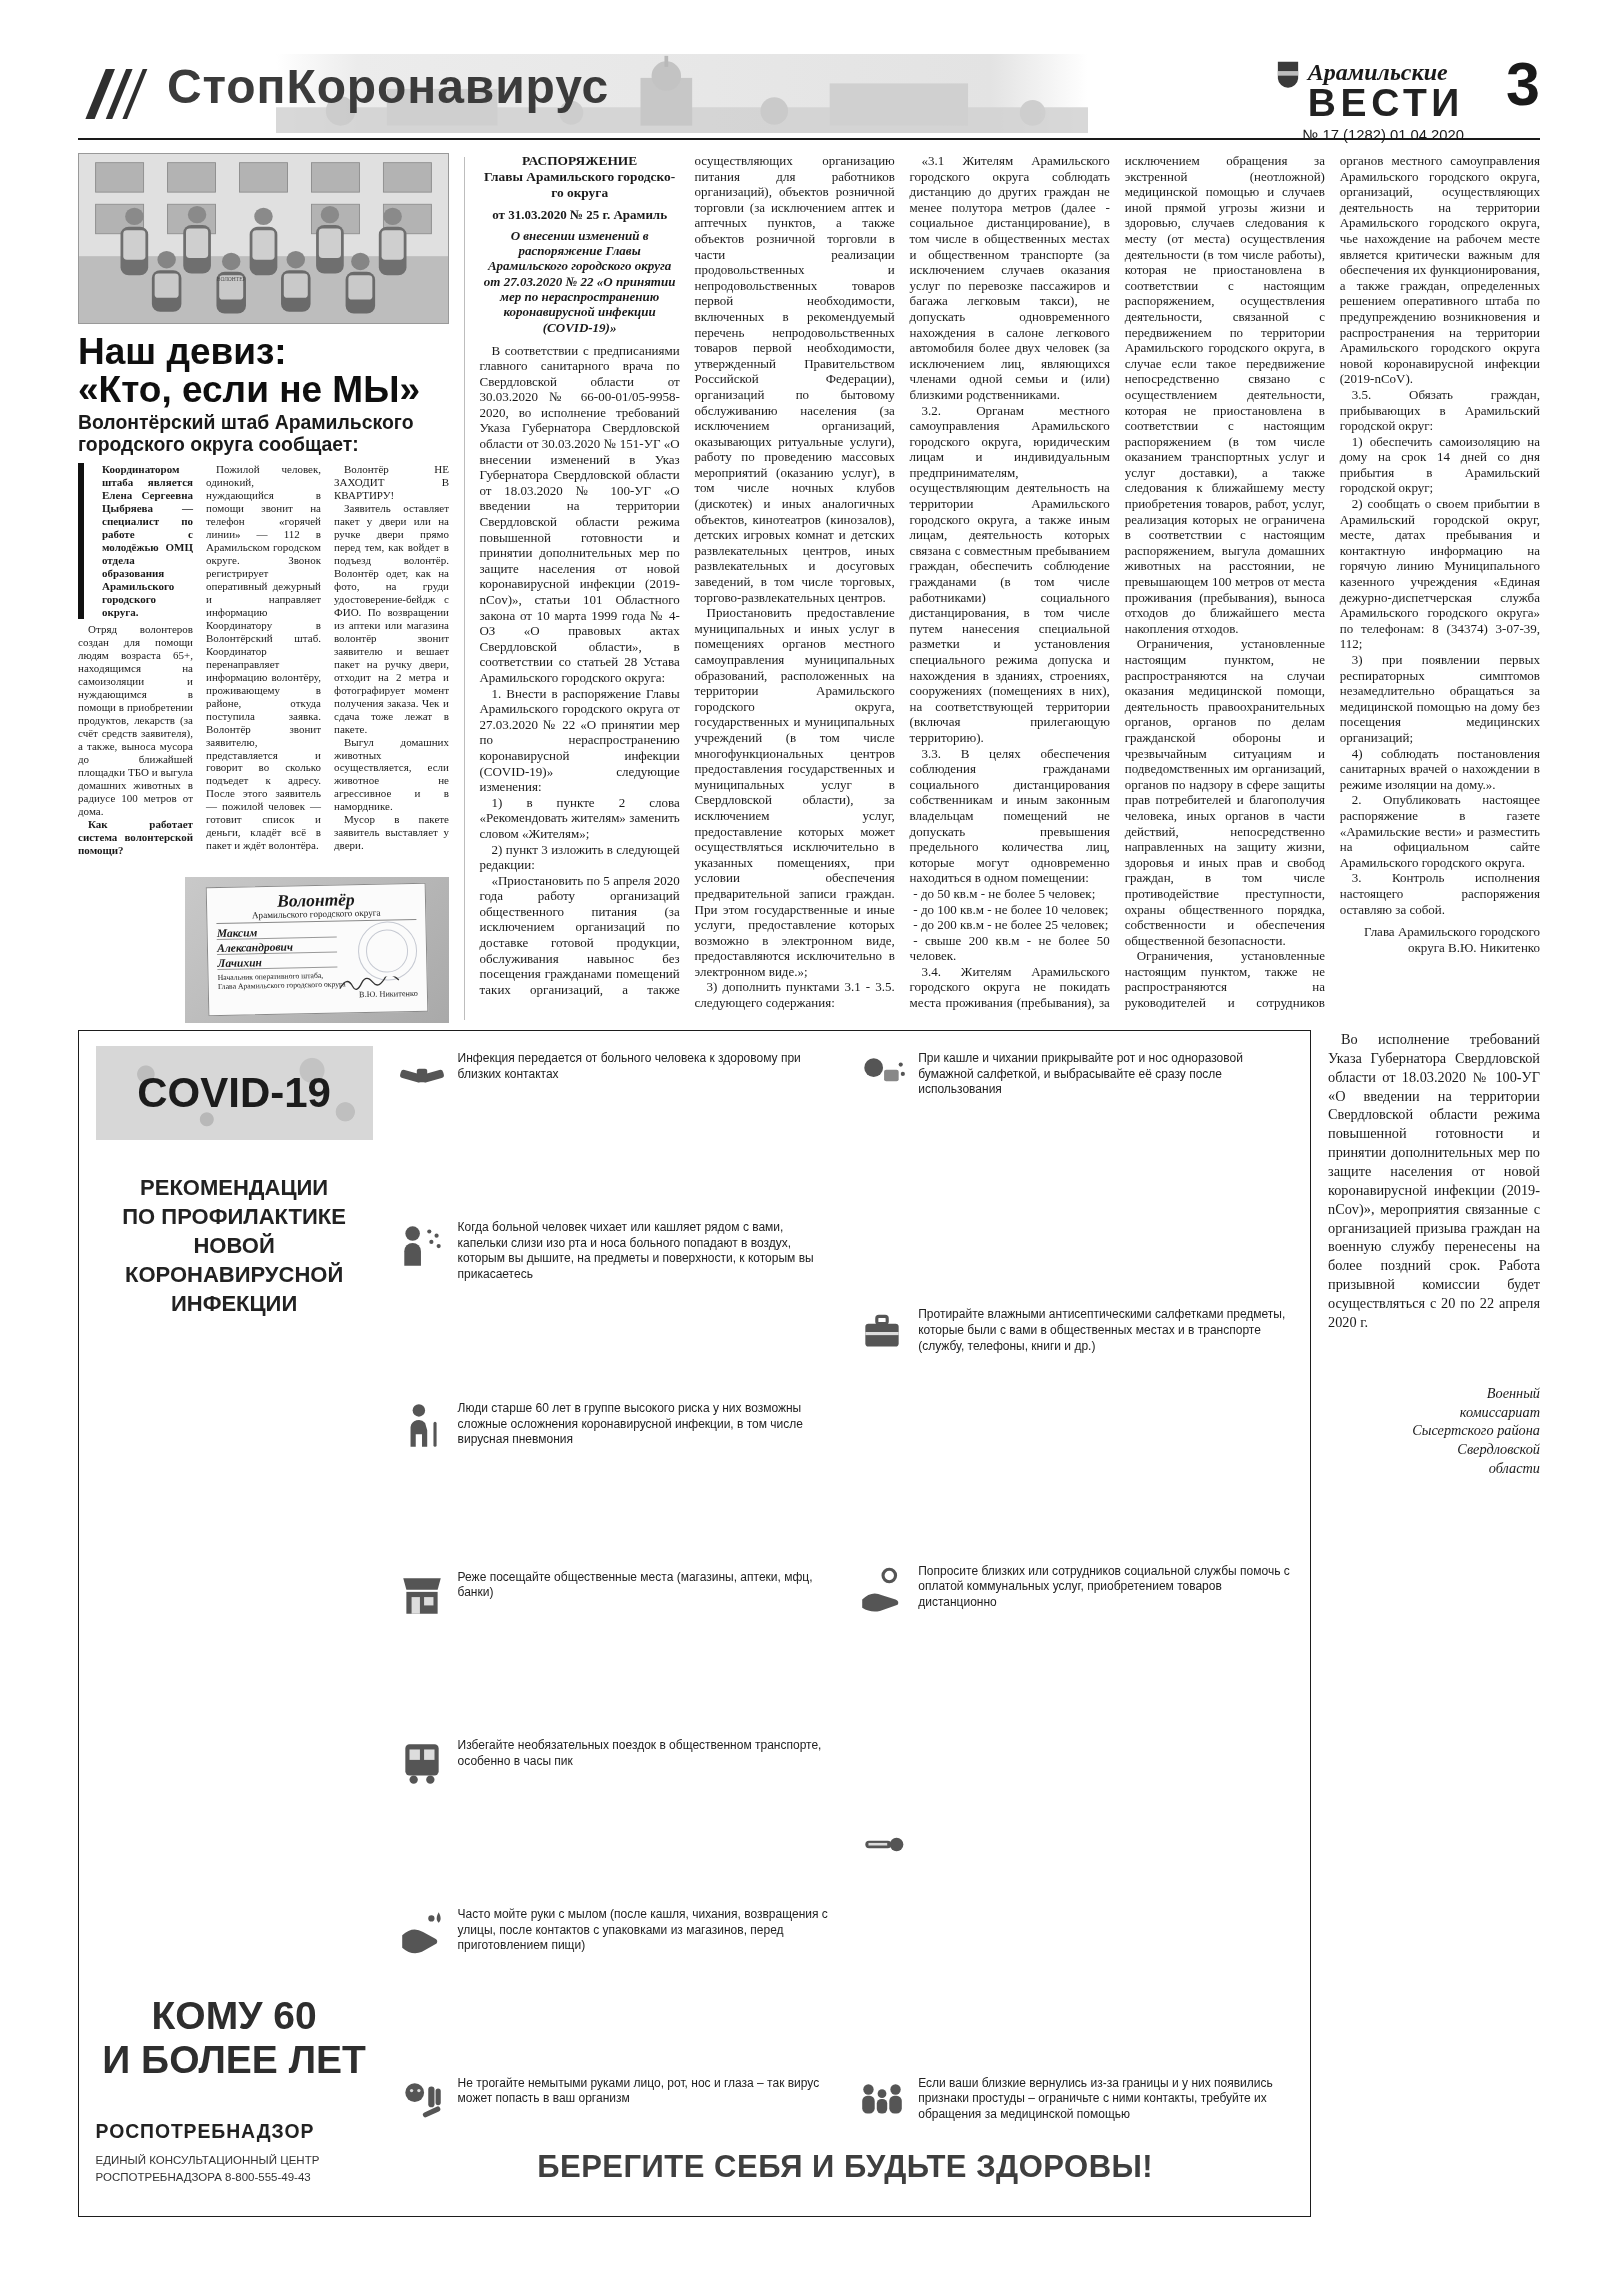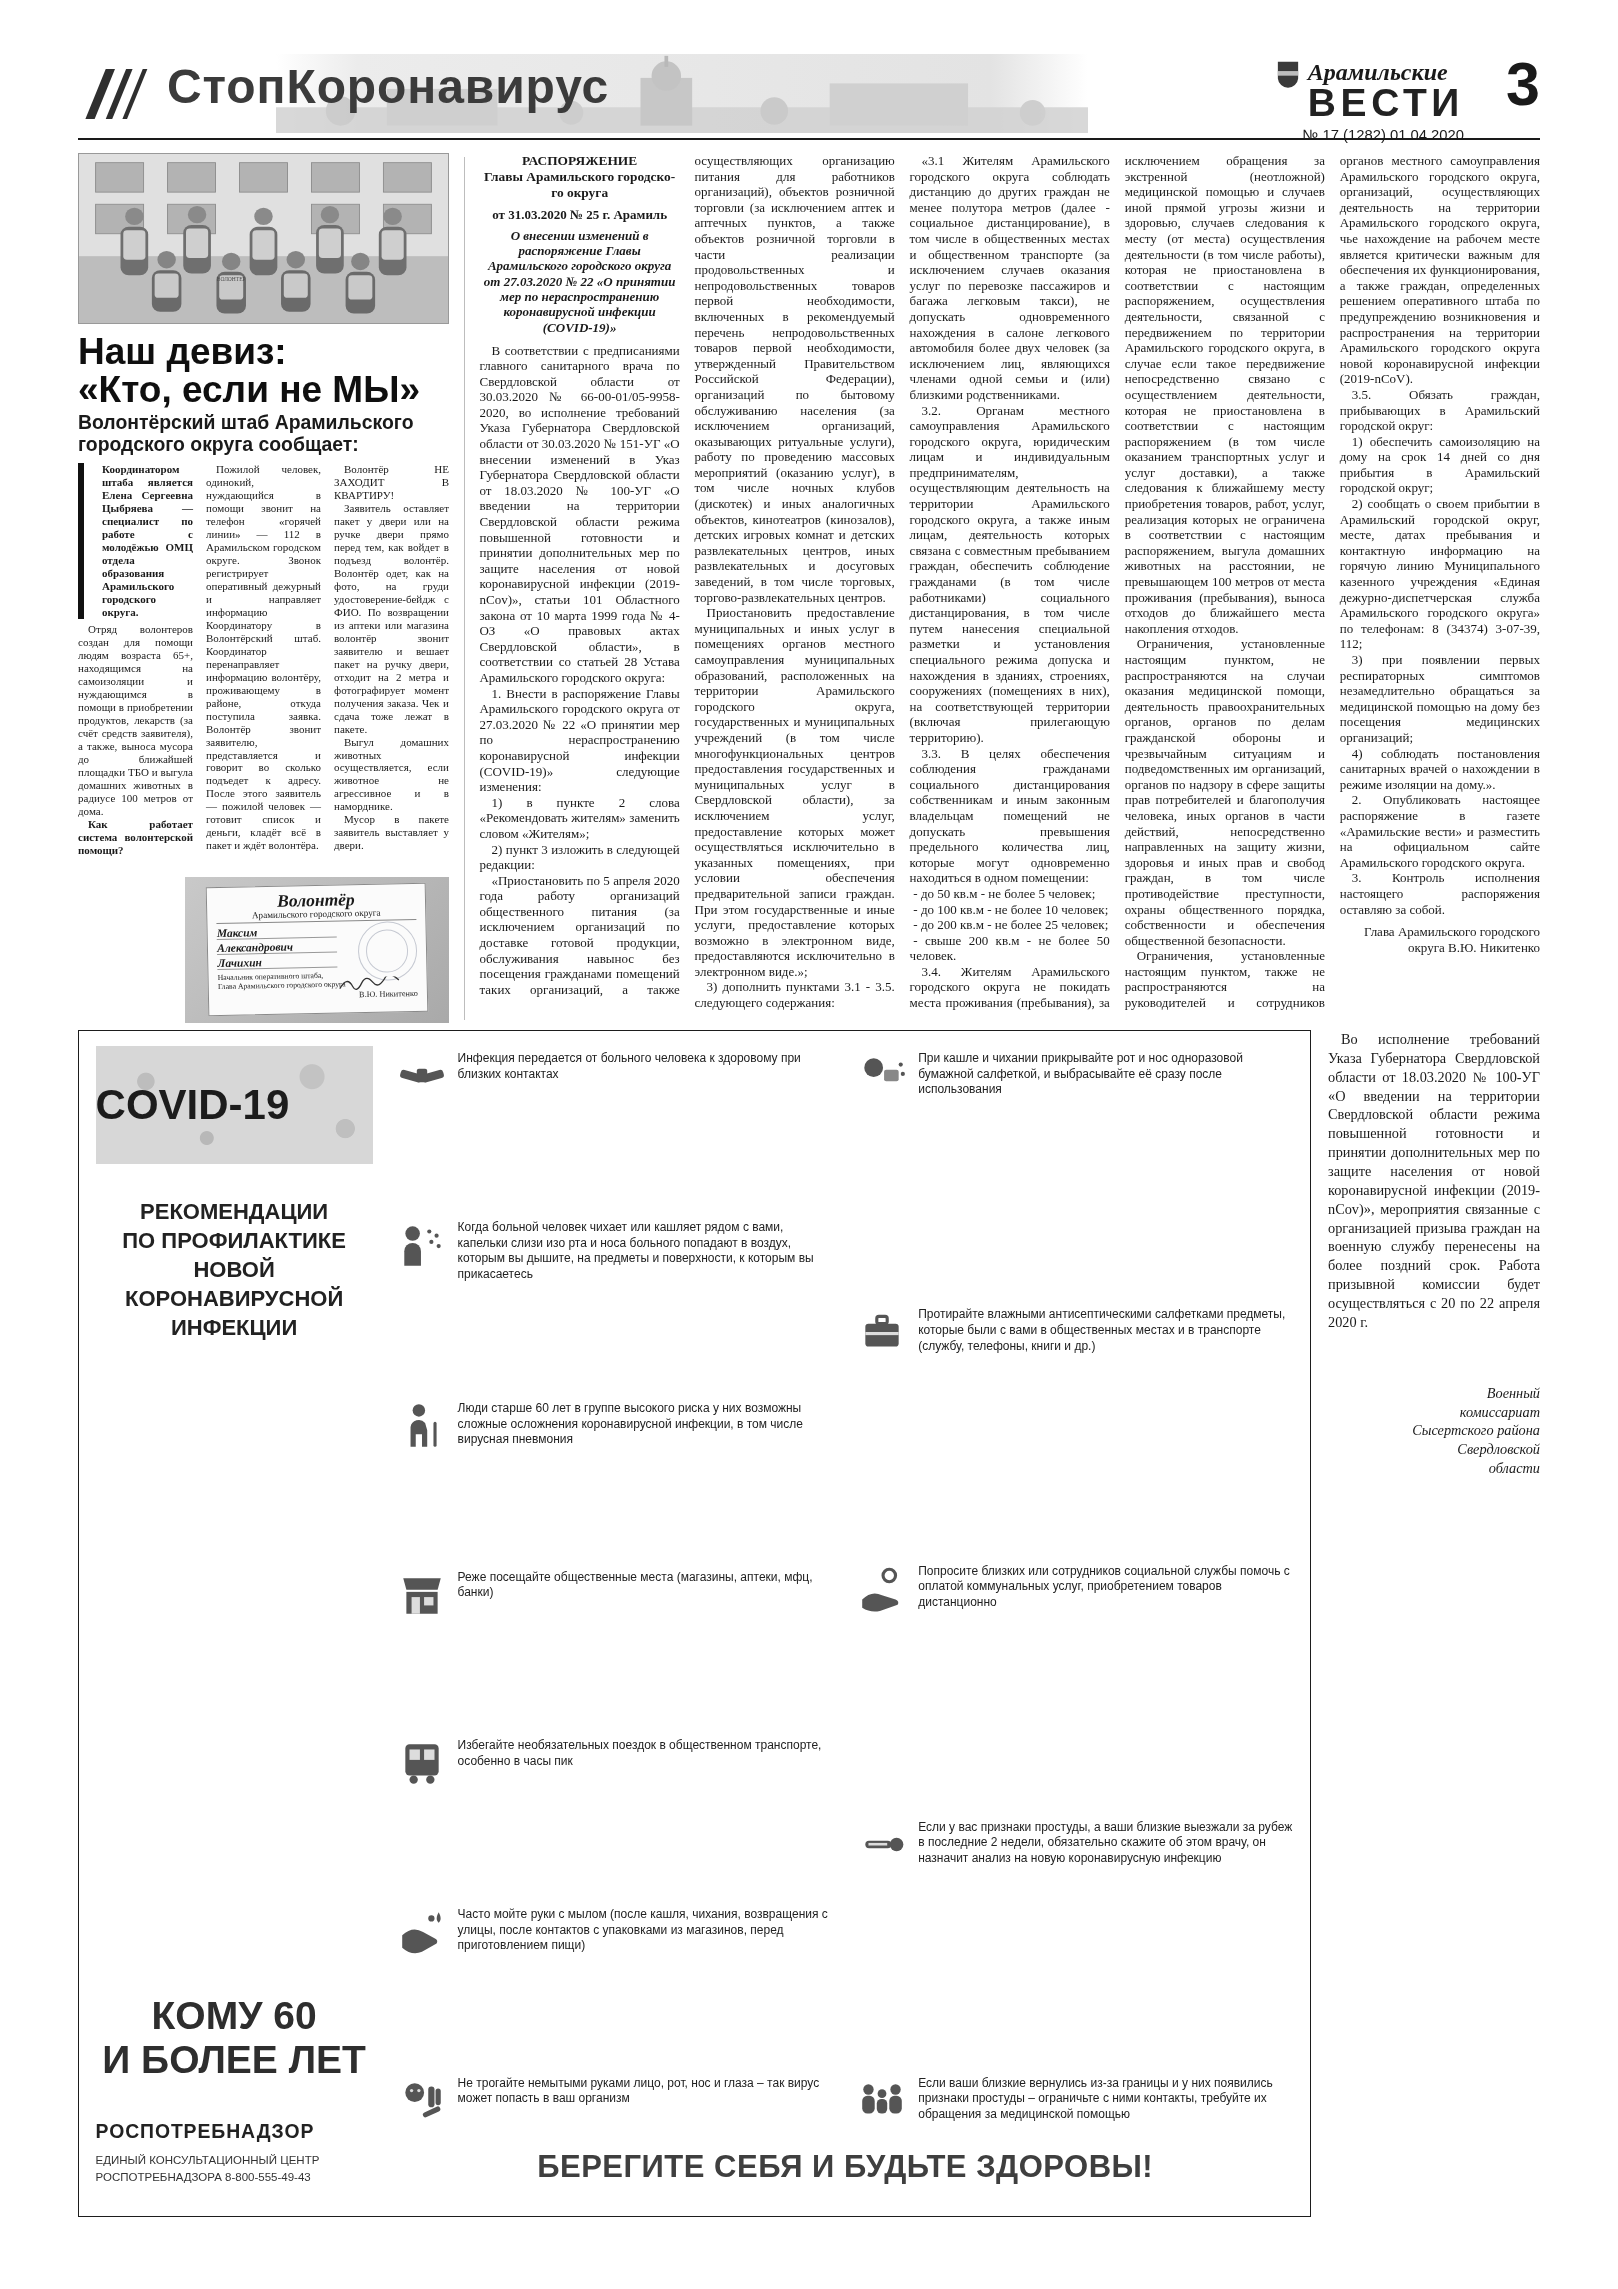--- a/index.html
+++ b/index.html
@@ -56,21 +56,21 @@
   .d-title{font-weight:700;font-style:italic;text-align:center;margin-bottom:7.4px;line-height:1.18;}
   .decree p{margin:0;text-indent:12px;}
   .decree p.tight{text-indent:3.7px;}
   .d-sig{text-align:right;white-space:pre-line;margin-top:7.4px;}
   
   .bottom{position:absolute;left:78px;top:1030px;width:1462px;height:1187px;display:flex;gap:16.6px;}
   .infobox{flex:1;border:1.8px solid #1d1d1d;padding:14.8px 16.6px;box-sizing:border-box;display:grid;
            grid-template-columns:277px 1fr 1fr;grid-template-rows:1fr 68px;gap:7.4px 24px;
            font-family:"Liberation Sans",sans-serif;overflow:hidden;}
   .left-panel{grid-row:1/3;display:flex;flex-direction:column;}
-  .covid-banner{height:118px;display:flex;align-items:center;justify-content:flex-start;font-weight:800;font-size:42px;color:#1c1c1c;
+  .covid-banner{height:94px;display:flex;align-items:center;justify-content:center;font-weight:800;font-size:42px;color:#1c1c1c;
      background:
        radial-gradient(circle at 18% 30%, #bdbdbd 0 8.3px, transparent 9.2px),
        radial-gradient(circle at 78% 26%, #c3c3c3 0 12px, transparent 13px),
        radial-gradient(circle at 40% 78%, #b8b8b8 0 6.5px, transparent 7.4px),
        radial-gradient(circle at 90% 70%, #bfbfbf 0 9.2px, transparent 10px),
        #d7d7d7;}
   .rec-heading{margin-top:33px;text-align:center;font-weight:800;font-size:22px;line-height:1.32;white-space:pre-line;color:#222;}
   .spacer{flex:1;}
   .audience{text-align:center;font-weight:900;font-size:39px;line-height:1.15;white-space:pre-line;color:#2e2e2e;}
   .rpn{margin-top:37px;font-weight:800;font-size:19.4px;letter-spacing:0.9px;color:#222;}
@@ -383,21 +383,20 @@
             <p class="tip-text">Попросите близких или сотрудников социальной службы помочь с оплатой коммунальных услуг, приобретением товаров дистанционно</p>
           </div>
           <div class="tip">
             <span class="tip-icon"><svg viewBox="0 0 48 48">
                 <g fill="#555">
                   <rect x="8" y="20" width="25" height="7" rx="3.5"></rect>
                   <circle cx="38" cy="23.5" r="6.5"></circle>
                   <rect x="11" y="22" width="18" height="2.5" fill="#ddd"></rect>
                 </g>
               </svg></span>
-            <p class="tip-text">Если у вас признаки простуды, а ваши близкие выезжали за рубеж в последние 2 недели, обязательно скажите об этом врачу, он назначит анализ на новую коронавирусную инфекцию</p>
           </div>
           <div class="tip">
             <span class="tip-icon"><svg viewBox="0 0 48 48">
                 <g fill="#555">
                   <circle cx="11" cy="13" r="5"></circle>
                   <rect x="5" y="19" width="12" height="17" rx="5"></rect>
                   <circle cx="37" cy="13" r="5"></circle>
                   <rect x="31" y="19" width="12" height="17" rx="5"></rect>
                   <circle cx="24" cy="17" r="4.2"></circle>
                   <rect x="19" y="22" width="10" height="14" rx="4.5"></rect>

